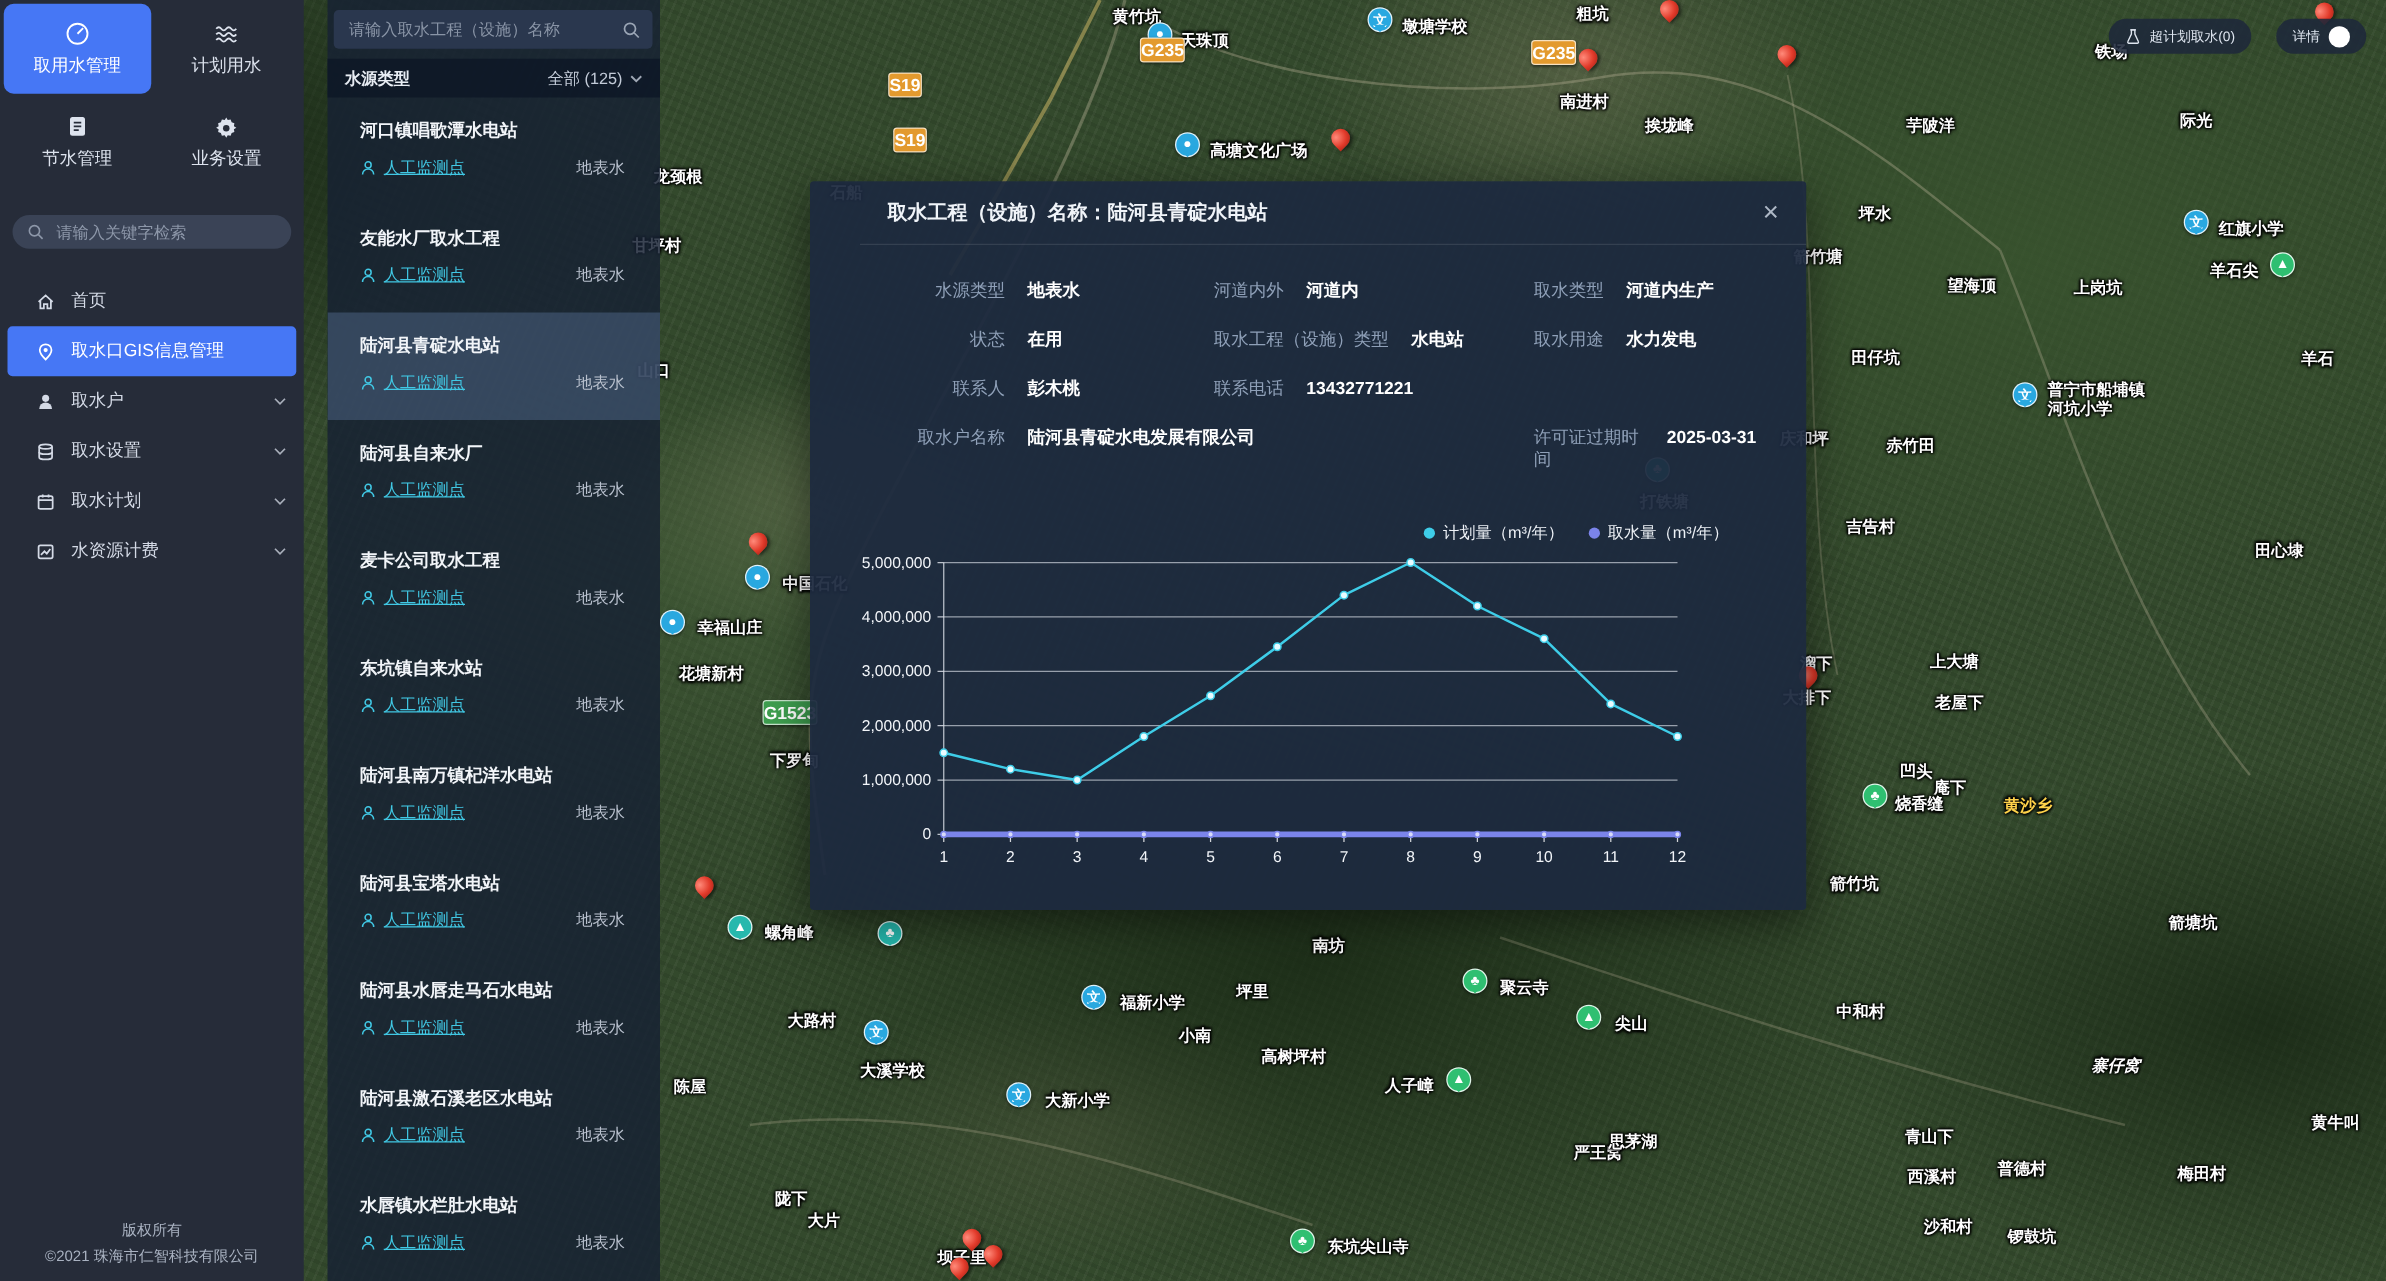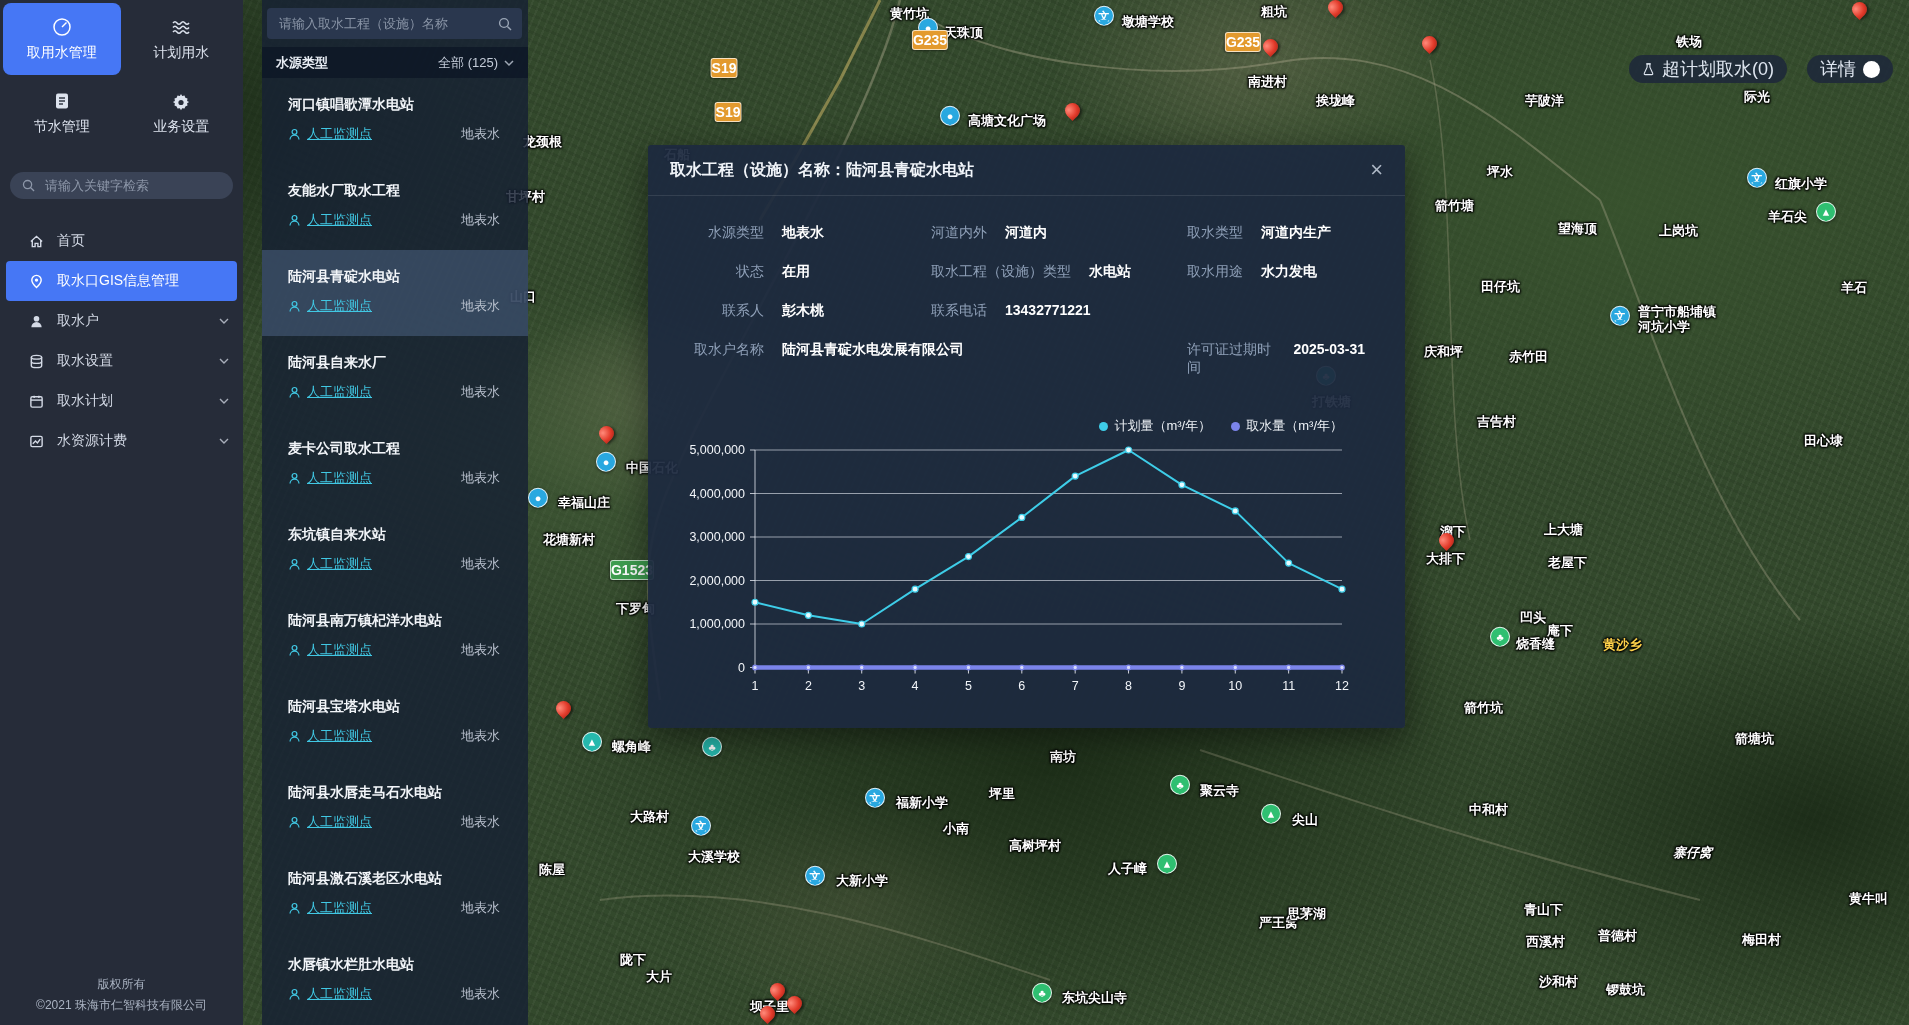--- a/index.html
+++ b/index.html
@@ -77,27 +77,27 @@
   .litem.selected{background:rgba(72,94,124,.6);}
   .litem .t{color:#f2f5f9;font-size:14px;font-weight:700;margin-bottom:11px;white-space:nowrap;}
   .litem .meta{display:flex;align-items:center;justify-content:space-between;}
   .litem .mon{display:flex;align-items:center;gap:6px;color:#41c8e4;font-size:13px;text-decoration:underline;cursor:pointer;}
   .litem .mon svg{width:13px;height:13px;}
   .litem .wt{color:#b9c1ce;font-size:13px;}
 
   
   #topright{position:absolute;top:15px;right:16px;display:flex;align-items:center;gap:20px;z-index:7;}
   .pill{display:flex;align-items:center;gap:7px;background:rgba(30,40,58,.88);border-radius:15px;height:28px;
-    padding:0 13px;color:#dfe6f0;font-size:18px;cursor:pointer;margin-top:40px;}
+    padding:0 13px;color:#dfe6f0;font-size:11px;cursor:pointer;}
   .pill svg{width:13px;height:13px;}
   #detail-toggle .knob{width:17px;height:17px;border-radius:50%;background:#fff;}
 
   
   #dialog{position:absolute;left:648px;top:145px;width:757px;height:583px;background:rgba(29,41,63,.94);
-    border-radius:3px;z-index:10;box-shadow:0 10px 34px rgba(0,0,0,.45);}
+    border-radius:3px;z-index:10;box-shadow:0 10px 34px rgba(0,0,0,.45);padding-left:40px;}
   #dlg-head{height:50px;display:flex;align-items:center;justify-content:space-between;padding:0 22px;
     border-bottom:1px solid rgba(255,255,255,.1);}
   #dlg-title{color:#f0f4f9;font-size:16px;font-weight:700;}
   #dlg-close{color:#aeb8c6;font-size:22px;line-height:1;cursor:pointer;font-weight:400;}
   #dlg-fields{padding:28px 40px 0;}
   .frow{position:relative;height:39px;}
   .fgroup{position:absolute;top:0;display:flex;align-items:baseline;}
   .fgroup.c0{left:0;} .fgroup.c1{left:243px;} .fgroup.c2{left:499px;}
   .fgroup .fl{color:#8fa0b8;font-size:14px;}
   .fgroup.c0 .fl{display:inline-block;width:76px;text-align:right;}

